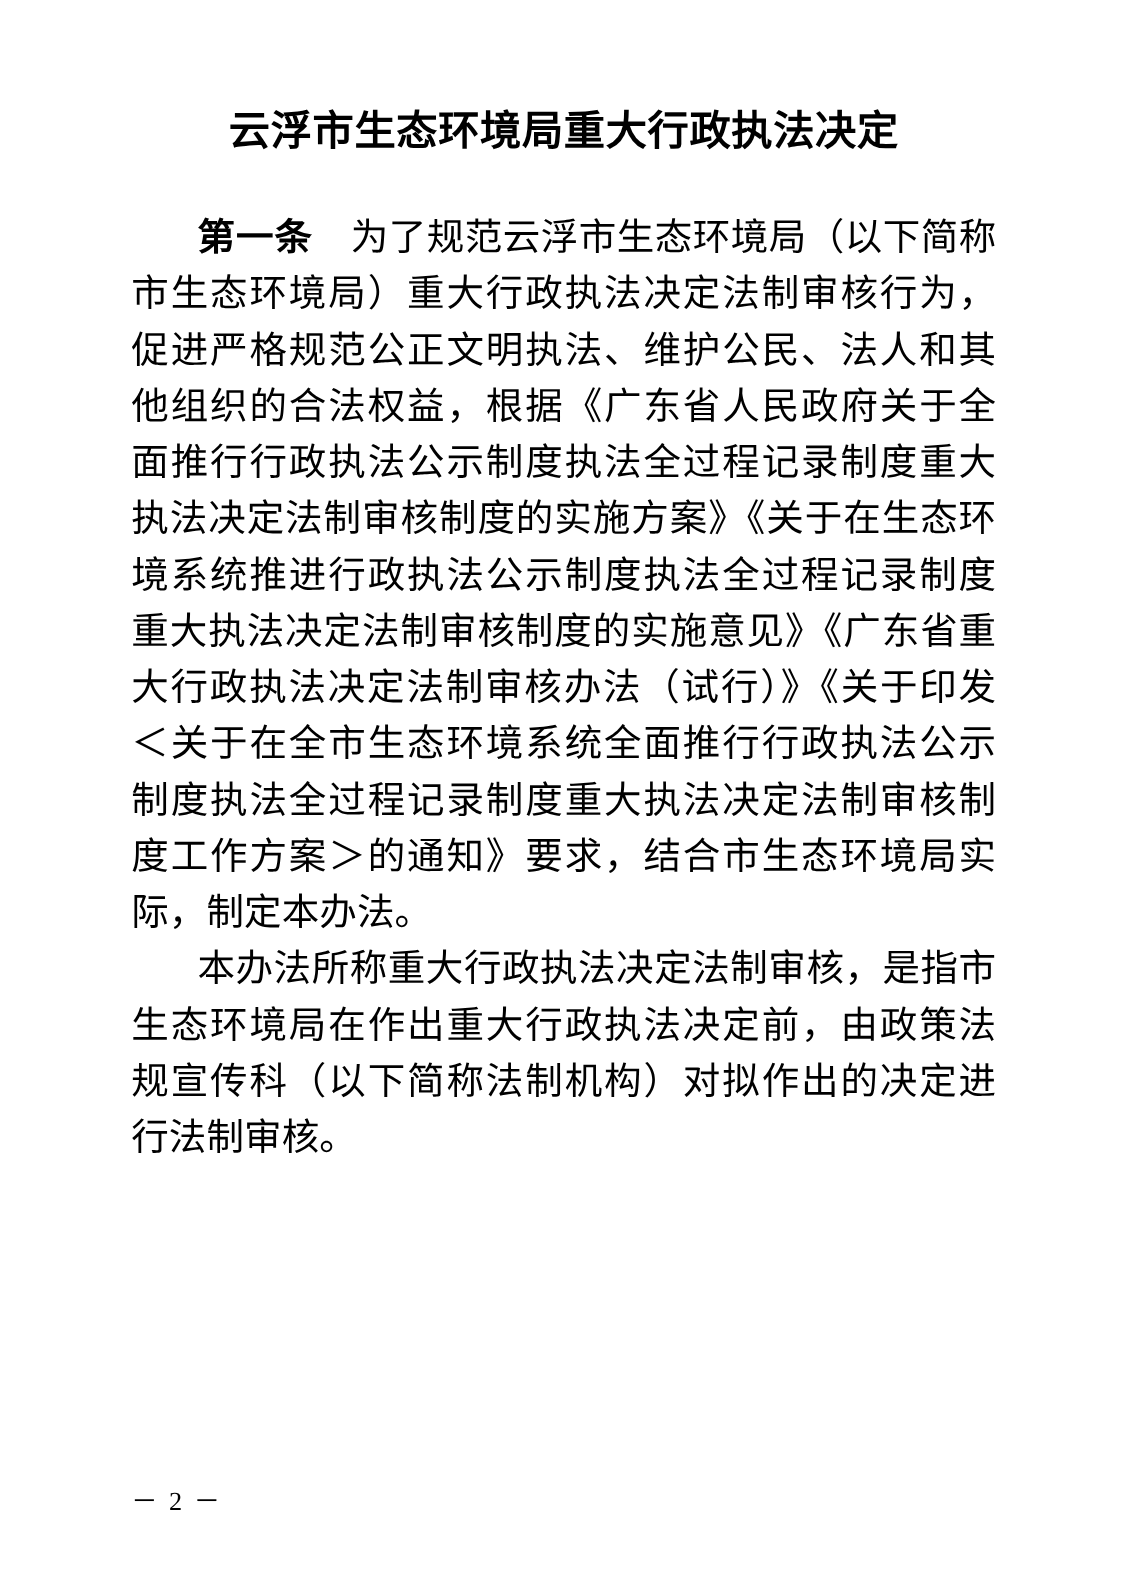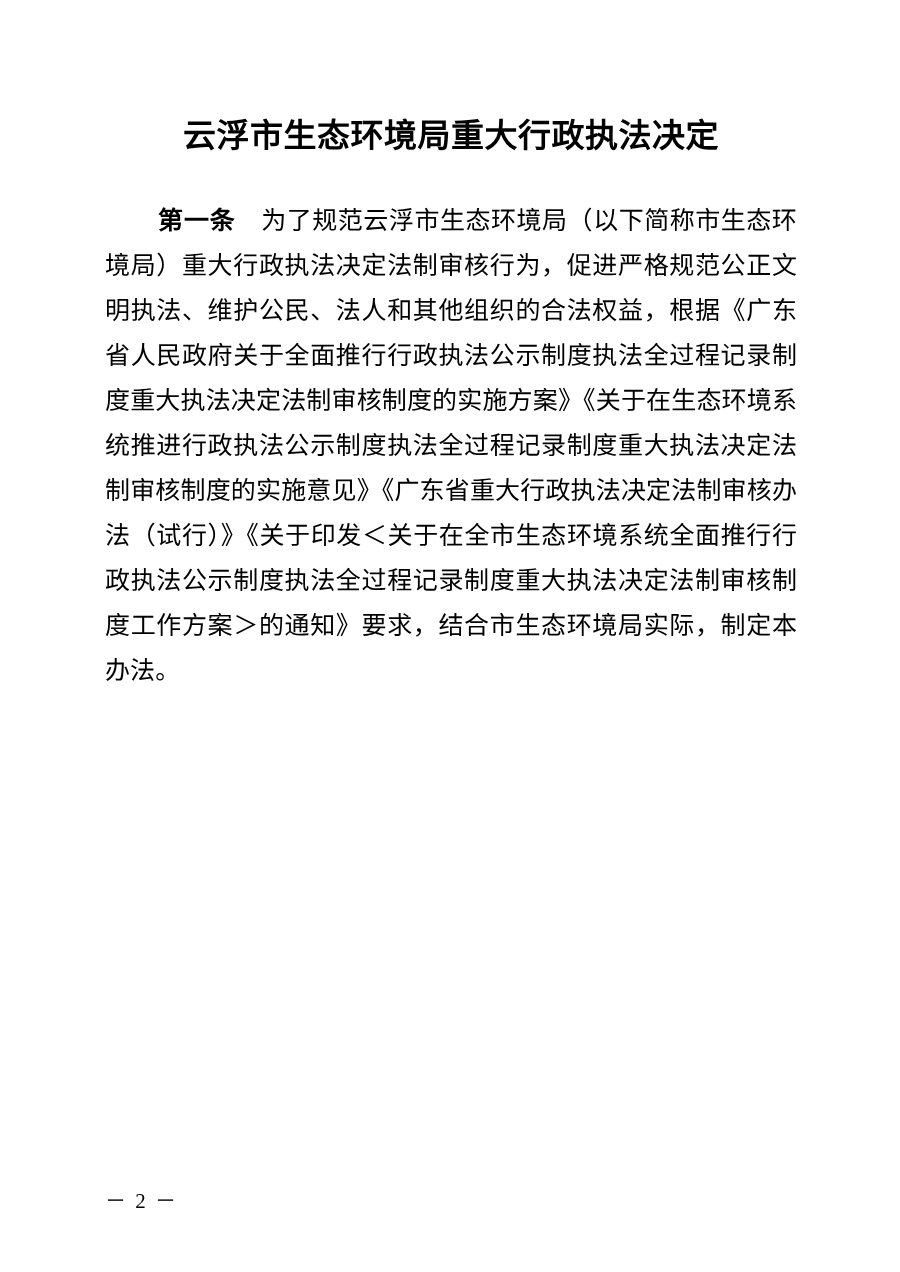--- a/index.html
+++ b/index.html
@@ -22,40 +22,40 @@
   }
   .doc-body {
     position: absolute;
     left: 105px;
     top: 0;
     width: 692px;
   }
 
   
   .doc-title {
-    margin-top: 112px;
+    margin-top: 82px;
     text-align: center;
     font-weight: bold;
     font-size: 33px;
     line-height: 48px;
     letter-spacing: 0.5px;
     font-family: "Liberation Serif", "DejaVu Serif", serif;
     color: #000000;
   }
   .doc-title .title-line {
     display: block;
     white-space: nowrap;
   }
 
   
   .article-list {
     margin-top: 38px;
   }
   .para {
-    font-size: 25px;
+    font-size: 30px;
     line-height: 45px;
     text-align: justify;
     text-justify: inter-character;
     text-align-last: left;
     letter-spacing: 0.1px;
     margin: 0;
     text-indent: 53px;
     font-family: "Liberation Serif", "DejaVu Serif", serif;
   }
   .para .label {
@@ -95,20 +95,23 @@
       <span class="title-line">云浮市生态环境局重大行政执法决定</span>
     </h1>
 
     <div class="article-list">
 
       <p class="para">
         <span class="label">第一条</span><span>为了规范云浮市生态环境局（以下简称市生态环境局）重大行政执法决定法制审核行为，促进严格规范公正文明执法、维护公民、法人和其他组织的合法权益，根据《广东省人民政府关于全面推行行政执法公示制度执法全过程记录制度重大执法决定法制审核制度的实施方案》《关于在生态环境系统推进行政执法公示制度执法全过程记录制度重大执法决定法制审核制度的实施意见》《广东省重大行政执法决定法制审核办法（试行）》《关于印发＜关于在全市生态环境系统全面推行行政执法公示制度执法全过程记录制度重大执法决定法制审核制度工作方案＞的通知》要求，结合市生态环境局实际，制定本办法。</span>
       </p>
 
 
+      <p class="para">
+        <span>本办法所称重大行政执法决定法制审核，是指市生态环境局在作出重大行政执法决定前，由政策法规宣传科（以下简称法制机构）对拟作出的决定进行法制审核。</span>
+      </p>
 
 
     </div>
 
   </div>
 
   <div class="page-footer">
     <span class="folio">－ 2 －</span>
   </div>
 

